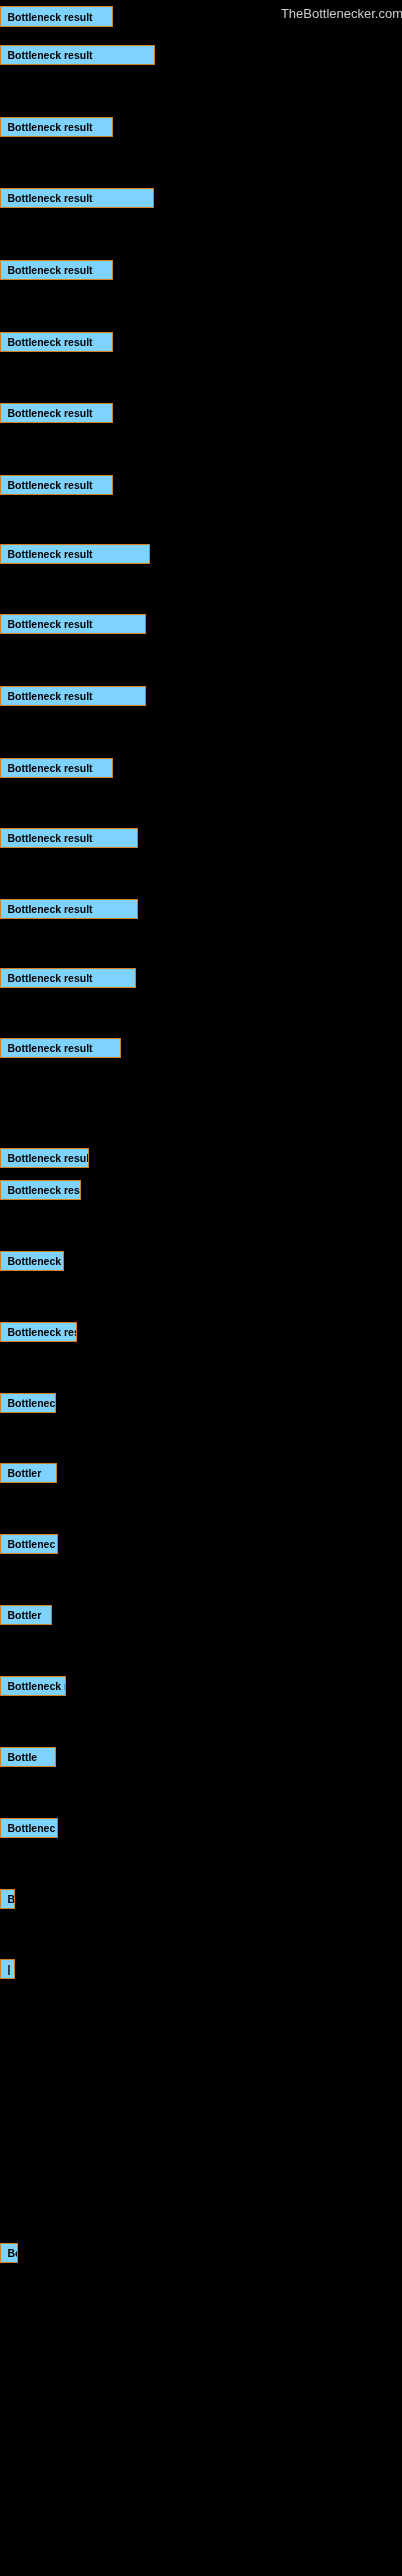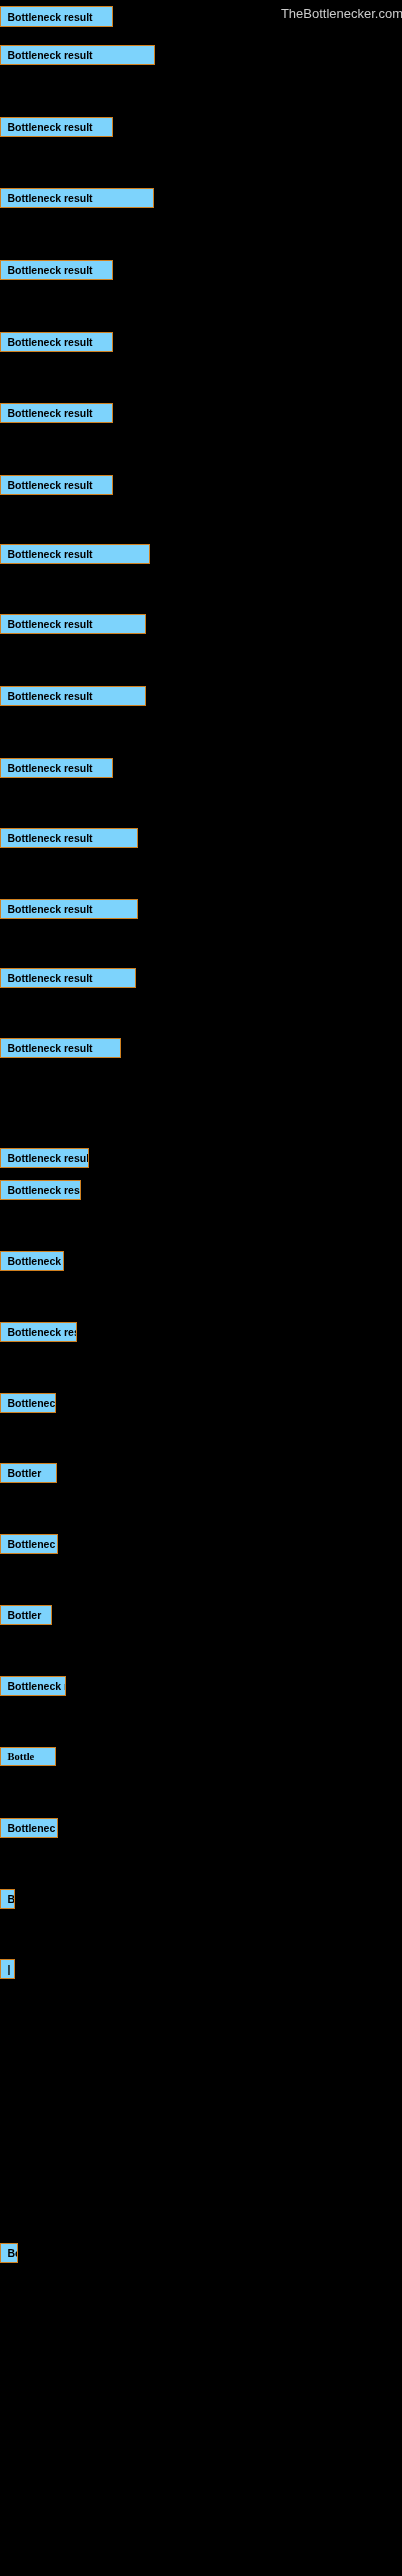--- a/index.html
+++ b/index.html
@@ -65,19 +65,19 @@
     <div class="row" style="top: 1038px; left: 0px;"><span class="bottleneck-label" style="max-width: 137px; width: 121px;">Bottleneck result</span></div>
     <div class="row" style="top: 1148px; left: 0px; text-decoration: underline;"><span class="bottleneck-label" style="max-width: 105px; width: 89px;">Bottleneck resul</span></div>
     <div class="row" style="top: 1180px; left: 0px;"><span class="bottleneck-label" style="max-width: 97px; width: 81px;">Bottleneck res</span></div>
     <div class="row" style="top: 1251px; left: 0px;"><span class="bottleneck-label" style="max-width: 81px; width: 64px;">Bottleneck</span></div>
     <div class="row" style="top: 1322px; left: 0px;"><span class="bottleneck-label" style="max-width: 93px; width: 77px;">Bottleneck res</span></div>
     <div class="row" style="top: 1393px; left: 0px;"><span class="bottleneck-label" style="max-width: 72px; width: 56px;">Bottlenec</span></div>
     <div class="row" style="top: 1463px; left: 0px;"><span class="bottleneck-label" style="max-width: 63px; width: 57px;">Bottler</span></div>
     <div class="row" style="top: 1534px; left: 0px;"><span class="bottleneck-label" style="max-width: 74px; width: 58px;">Bottlenec</span></div>
     <div class="row" style="top: 1605px; left: 0px;"><span class="bottleneck-label" style="max-width: 68px; width: 52px;">Bottler</span></div>
     <div class="row" style="top: 1676px; left: 0px;"><span class="bottleneck-label" style="max-width: 82px; width: 66px;">Bottleneck r</span></div>
-    <div class="row" style="top: 1747px; left: 0px;"><span class="bottleneck-label" style="max-width: 56px; width: 60px; font-family: Liberation Serif, serif;">Bottle</span></div>
+    <div class="row" style="top: 1747px; left: 0px;"><span class="bottleneck-label" style="max-width: 56px; width: 60px;">Bottle</span></div>
     <div class="row" style="top: 1818px; left: 0px;"><span class="bottleneck-label" style="max-width: 74px; width: 58px;">Bottlenec</span></div>
     <div class="row" style="top: 1889px; left: 0px;"><span class="bottleneck-label" style="max-width: 31px; width: 14.5px;">B</span></div>
     <div class="row" style="top: 1959px; left: 0px;"><span class="bottleneck-label" style="max-width: 22.5px; width: 6.4px;">|</span></div>
     <div class="row" style="top: 2243px; left: 0px;"><span class="bottleneck-label" style="max-width: 34px; width: 17.7px;">Bo</span></div>
   </div>
 
 
 </body></html>

